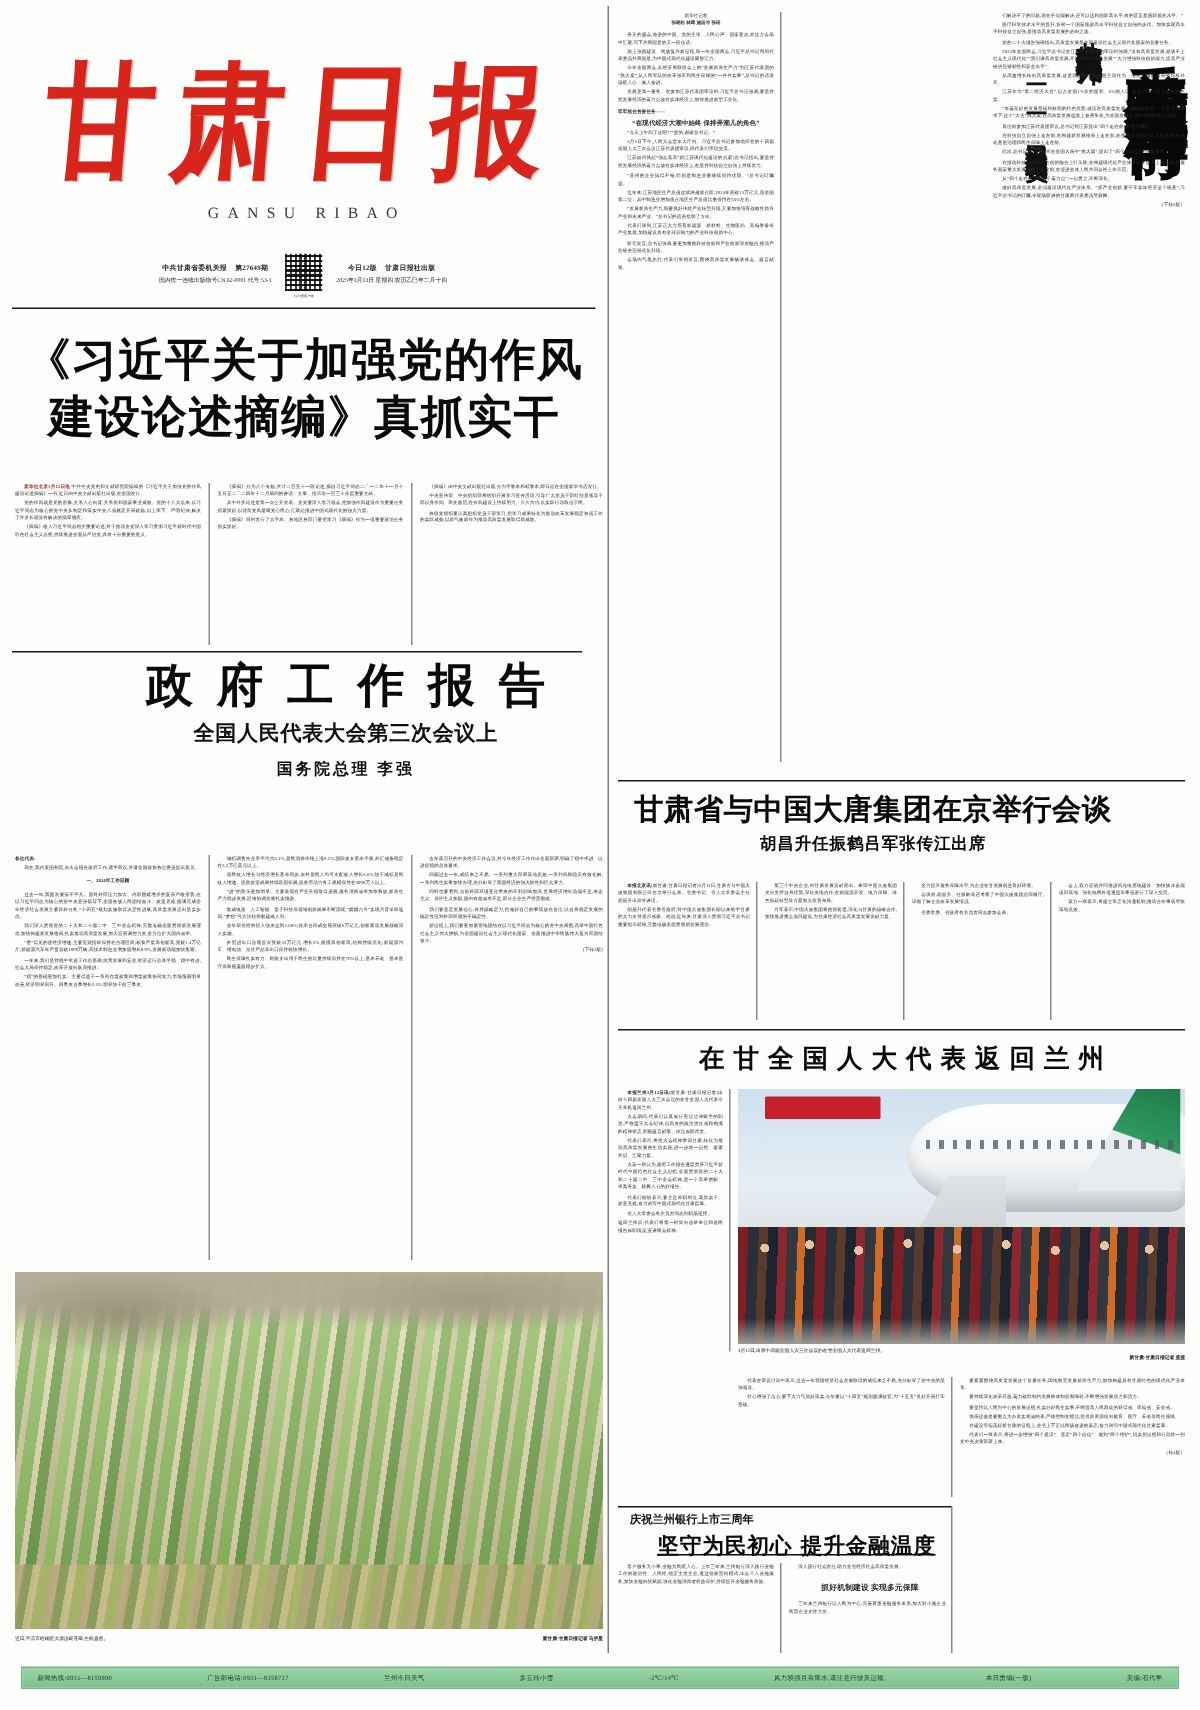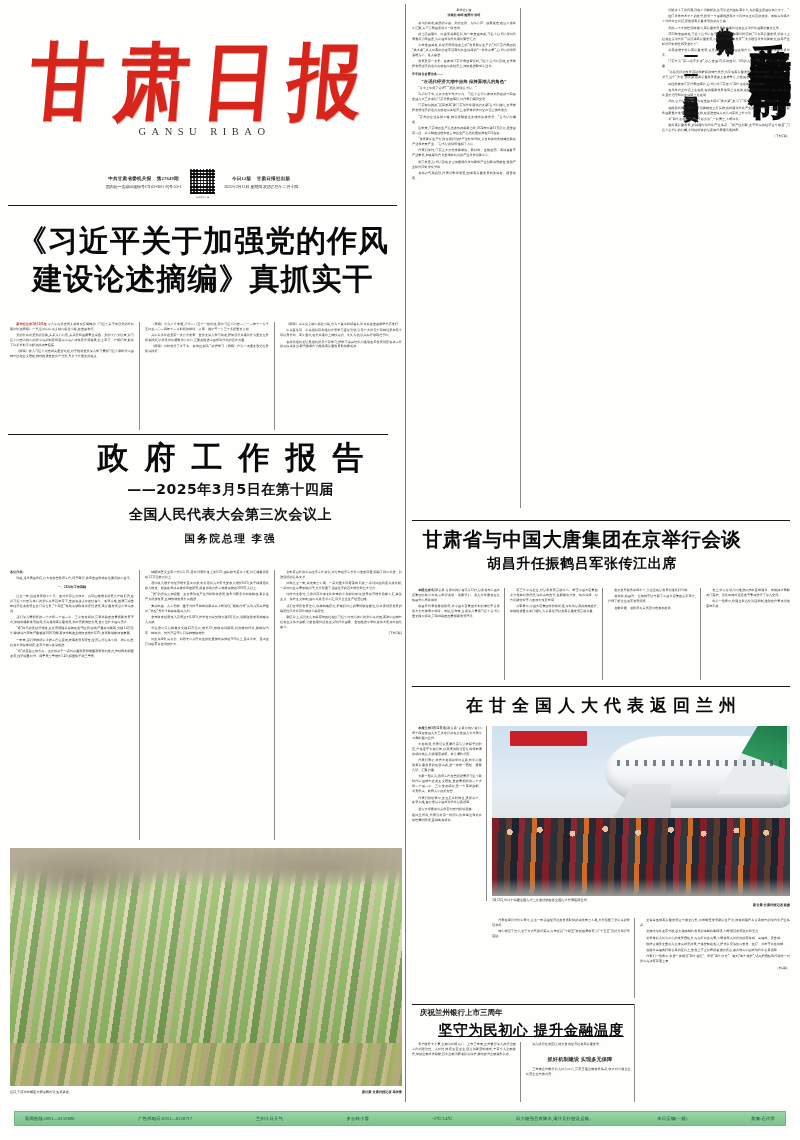--- a/index.html
+++ b/index.html
@@ -28,21 +28,21 @@
   .logo-wrap{position:absolute;left:18px;top:44px;width:368px;height:100px;}
   .logo-cn{
     font-family:"DejaVu Serif",serif;
     font-size:74px;font-weight:700;color:#d8251c;
     letter-spacing:12px;line-height:1;
     text-align:center;
     transform:skewX(-5deg) scaleY(1.12);
     text-shadow:1px 1px 0 rgba(200,20,10,.35);
   }
   .logo-py{
-    text-align:center;margin-top:8px;
+    text-align:center;margin-top:19px;
     font-family:"Liberation Serif",serif;
     font-size:10.5px;letter-spacing:5.5px;color:#3b3b3b;
     padding-left:5px;
   }
   .mast-info{position:absolute;left:16px;top:168px;width:372px;
     display:flex;align-items:center;justify-content:center;gap:8px;}
   .mi-col{font-size:4.1px;line-height:1.85;color:#1e1e1e;text-align:center;white-space:nowrap;}
   .mi-col .l1{font-weight:700;font-size:4.6px;letter-spacing:.2px;}
   .mi-col .l2{font-size:3.9px;letter-spacing:0;}
   .qr{width:25px;height:25px;background:
@@ -86,21 +86,21 @@
     position:absolute;right:92px;top:40px;
     writing-mode:vertical-rl;text-orientation:upright;
     font-family:"DejaVu Sans","Liberation Sans",sans-serif;
     font-weight:700;font-size:15px;letter-spacing:1px;line-height:1.3;
     color:#111;height:360px;
   }
 
   
   .sec-hl{font-family:"DejaVu Sans","Liberation Sans",sans-serif;font-weight:700;color:#0a0a0a;text-align:center;}
   .sec-hl-a{font-size:19.5px;letter-spacing:.4px;line-height:1.2;}
-  .sec-hl-b{font-size:14px;letter-spacing:.6px;margin-top:4px;}
+  .sec-hl-b{font-size:11px;letter-spacing:.6px;margin-top:4px;}
   .sec-hl-c{font-size:17px;letter-spacing:6px;padding-left:6px;}
 
   
   .col{position:absolute;}
   .colrule{position:absolute;width:0;border-left:.6px solid #8a8a8a;}
 
   
   .photo{position:absolute;overflow:hidden;}
   .ph-cap{font-size:3.2px;color:#222;line-height:1.5;}
   .ph-credit{font-size:3.2px;font-weight:700;color:#111;}
@@ -244,21 +244,20 @@
     <div class="body-text">
       <p>《摘编》由中央文献出版社出版,分为平装本和精装本,即日起在全国新华书店发行。</p>
       <p>中央宣传部、中央组织部将组织开展学习宣传活动,引导广大党员干部特别是领导干部以身作则、率先垂范,在作风建设上持续用力、久久为功,以实际行动取信于民。</p>
       <p>各级党组织要认真组织党员干部学习,把学习成果转化为推动改革发展稳定各项工作的实际成效,以新气象新作为推动高质量发展取得新成效。</p>
     </div>
   </div>
   <hr class="hr" style="position:absolute;left:8px;right:412px;top:434px;border-top-width:1.2px;">
 
   <div class="hl2-wrap">
     <div class="hl2">政府工作报告</div>
-    <div class="hl2-sub">——2025年3月5日在第十四届</div>
     <div class="hl2-sub">全国人民代表大会第三次会议上</div>
     <div class="hl2-by">国务院总理  李强</div>
   </div>
 
   <div class="col" style="left:10px;top:570px;width:124px;height:270px;">
     <div class="body-text">
       <p style="text-indent:0;font-weight:700;">各位代表:</p>
       <p>现在,我代表国务院,向大会报告政府工作,请予审议,并请全国政协各位委员提出意见。</p>
       <p style="text-indent:0;text-align:center;font-weight:700;margin:4px 0;">一、2024年工作回顾</p>
       <p>过去一年,我国发展很不平凡。面对外部压力加大、内部困难增多的复杂严峻形势,在以习近平同志为核心的党中央坚强领导下,全国各族人民团结奋斗、攻坚克难,圆满完成全年经济社会发展主要目标任务,“十四五”规划实施取得决定性进展,高质量发展迈出坚实步伐。</p>

